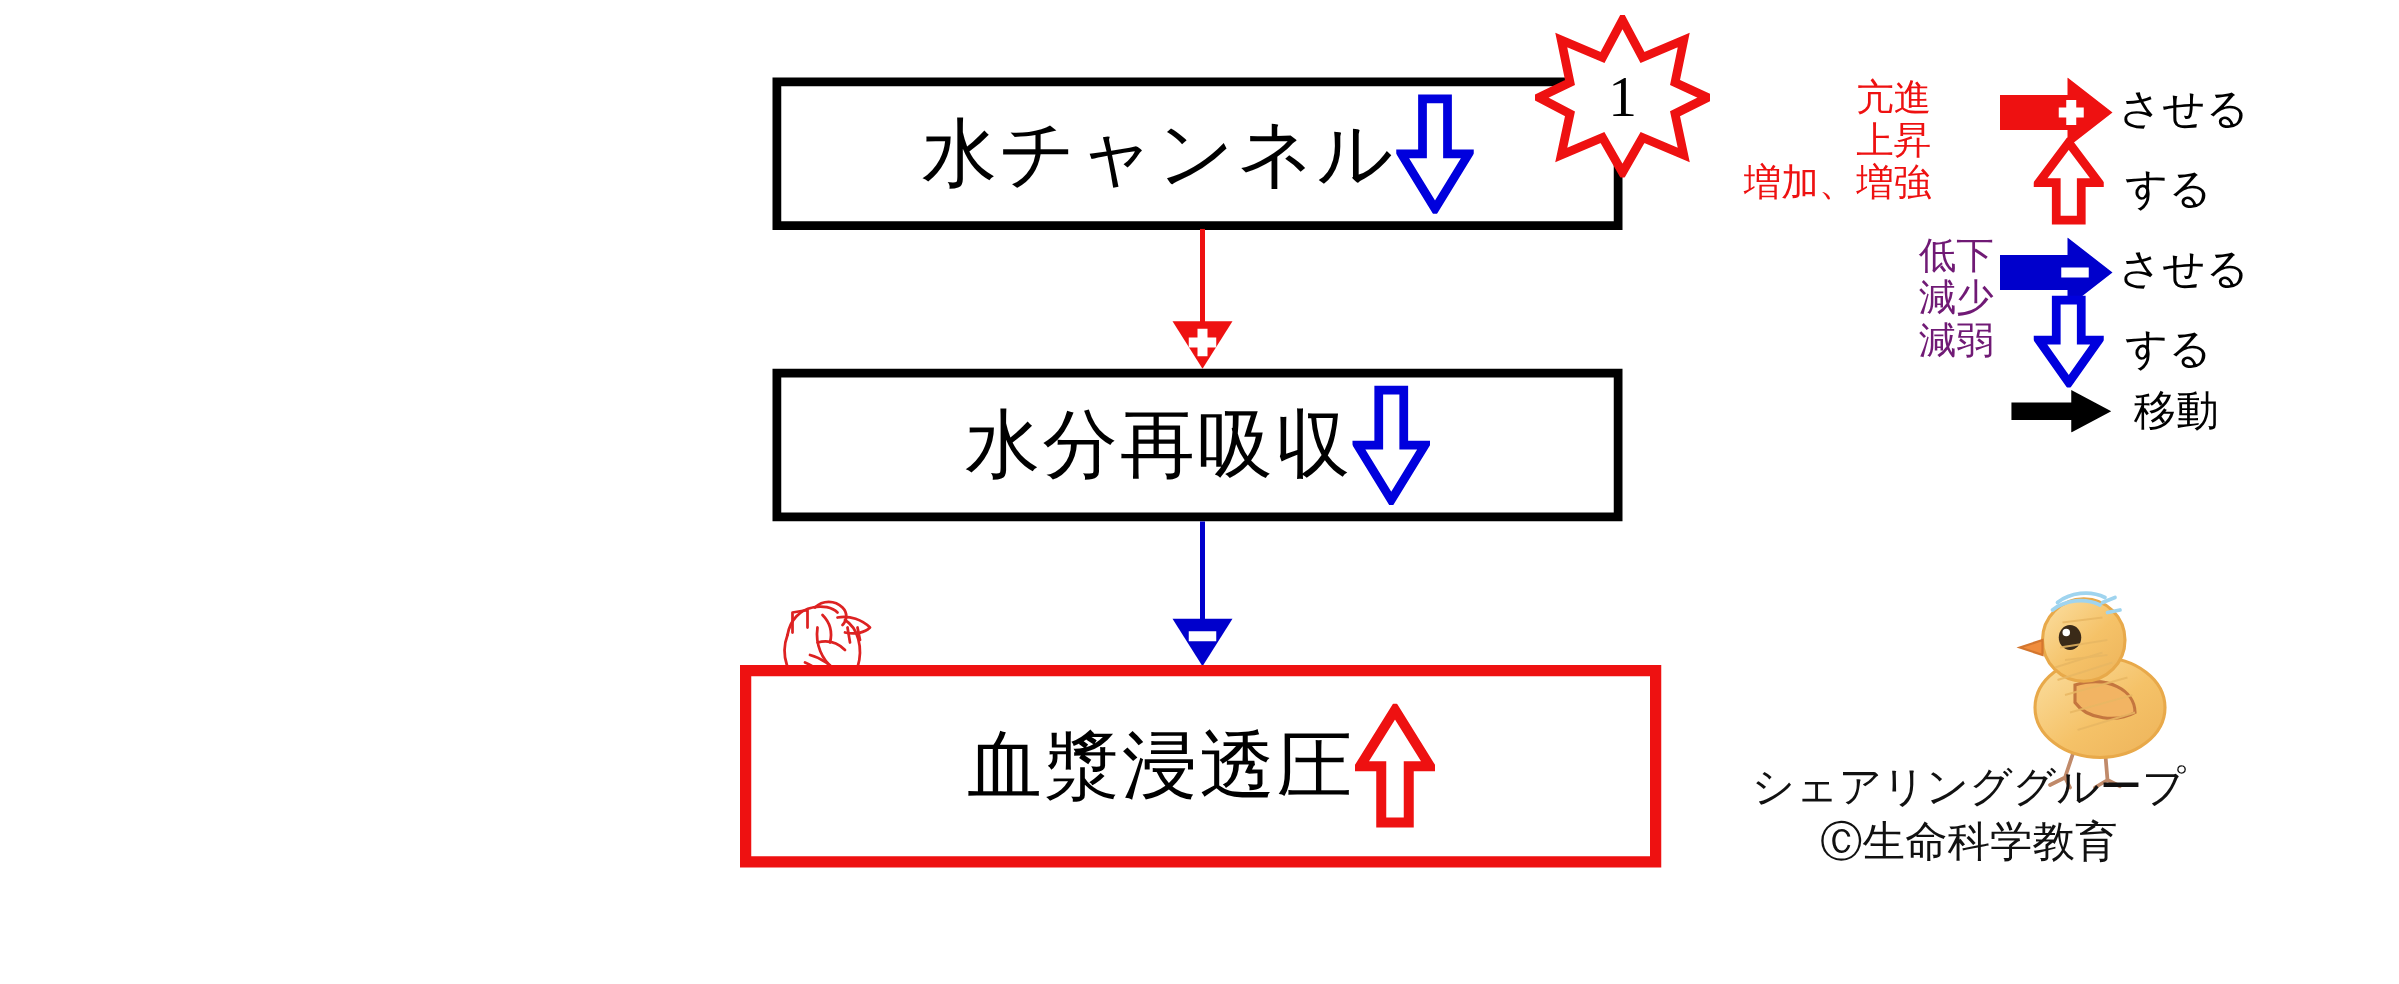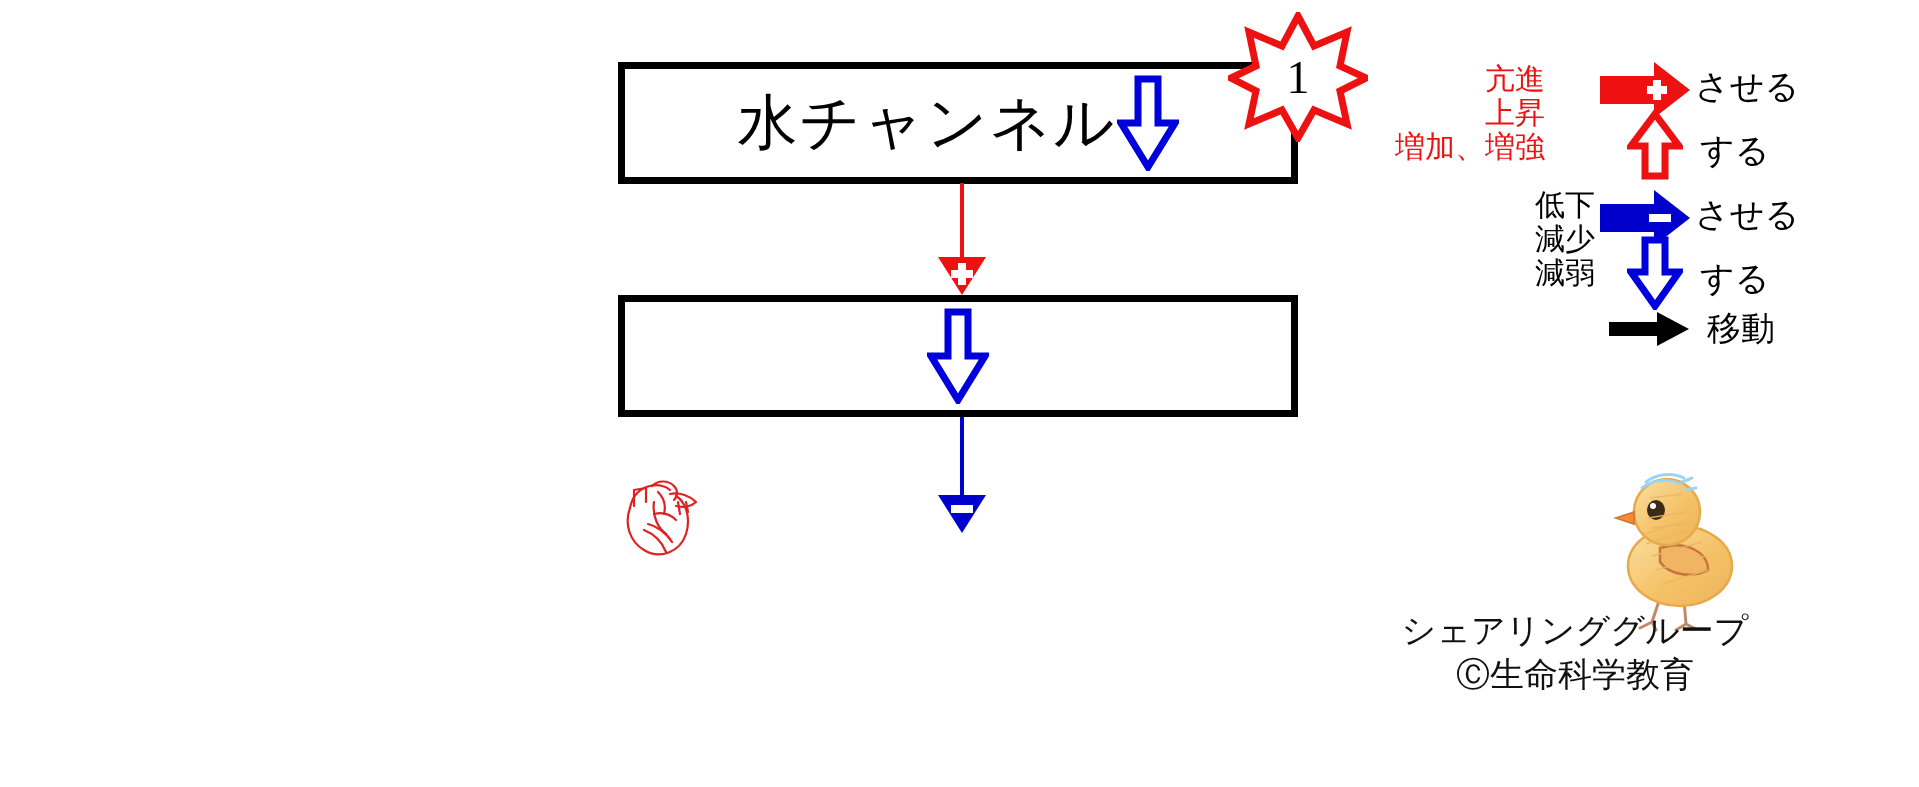--- a/index.html
+++ b/index.html
@@ -21,21 +21,21 @@
   
   .oarrow{display:block;}
 
   
   .conn{position:absolute;}
 
   
   #legend{position:absolute;left:1395px;top:50px;width:420px;height:310px;}
   .lg-row{position:absolute;display:flex;align-items:center;}
   .lg-text-red{color:#ee1111;font-size:30px;line-height:34px;text-align:right;white-space:nowrap;}
-  .lg-text-blue{color:#000000;font-size:30px;line-height:34px;text-align:right;white-space:nowrap;}
+  .lg-text-blue{color:#701a75;font-size:30px;line-height:34px;text-align:right;white-space:nowrap;}
   .lg-label{font-size:34px;color:#000000;white-space:nowrap;}
 
   
   #credit{position:absolute;left:1355px;top:608px;width:440px;text-align:center;
           font-size:34px;line-height:44px;color:#111;white-space:nowrap;}
   #credit div{white-space:nowrap;}
 
   #mascot{position:absolute;left:1582px;top:452px;width:190px;height:180px;}
   #heart-icon{position:absolute;left:608px;top:472px;width:100px;height:90px;}
   #burst{position:absolute;left:1228px;top:12px;width:140px;height:130px;}
@@ -66,20 +66,21 @@
 
   <svg class="conn" style="left:932px;top:183px;" width="60" height="115" viewBox="0 0 60 115">
     <line x1="30" y1="0" x2="30" y2="76" stroke="#ee1111" stroke-width="4"></line>
     <polygon points="6,74 54,74 30,112" fill="#ee1111"></polygon>
     <rect x="26" y="80" width="8" height="22" fill="#ffffff"></rect>
     <rect x="19" y="87" width="22" height="8" fill="#ffffff"></rect>
   </svg>
 
   <div class="box" id="box-water-reabs">
     <div class="box-inner">
+      <span class="lbl">水分再吸収</span>
       <svg class="oarrow" width="62" height="96" viewBox="0 0 62 96">
         <polygon points="21,4 41,4 41,48 58,48 31,92 4,48 21,48" fill="#ffffff" stroke="#0000dd" stroke-width="7" stroke-linejoin="miter"></polygon>
       </svg>
     </div>
   </div>
 
   <svg class="conn" style="left:932px;top:417px;" width="60" height="118" viewBox="0 0 60 118">
     <line x1="30" y1="0" x2="30" y2="80" stroke="#0000cc" stroke-width="4"></line>
     <polygon points="6,78 54,78 30,116" fill="#0000cc"></polygon>
     <rect x="19" y="88" width="22" height="8" fill="#ffffff"></rect>
@@ -94,20 +95,28 @@
       <path d="M62 22 C72 20 82 24 88 30 C84 34 76 36 68 34"></path>
       <path d="M70 30 L72 42 M78 30 L80 40"></path>
       <path d="M46 30 C44 44 50 56 58 62"></path>
       <path d="M46 42 C54 40 62 42 68 48"></path>
       <path d="M40 52 C48 54 58 60 64 70"></path>
       <path d="M36 58 C46 62 54 70 58 80"></path>
       <path d="M50 20 C56 26 58 34 56 42"></path>
     </g>
   </svg>
 
+  <div class="box" id="box-plasma-osm">
+    <div class="box-inner">
+      <span class="lbl">血漿浸透圧</span>
+      <svg class="oarrow" width="64" height="100" viewBox="0 0 64 100">
+        <polygon points="32,5 60,50 43,50 43,95 21,95 21,50 4,50" fill="#ffffff" stroke="#ee1111" stroke-width="8" stroke-linejoin="miter"></polygon>
+      </svg>
+    </div>
+  </div>
 
   <div id="legend">
 
     <div class="lg-row" style="left:0px;top:12px;width:200px;justify-content:flex-start;">
       <div class="lg-text-red">
         <div>亢進</div>
         <div>上昇</div>
         <div>増加、増強</div>
       </div>
     </div>

